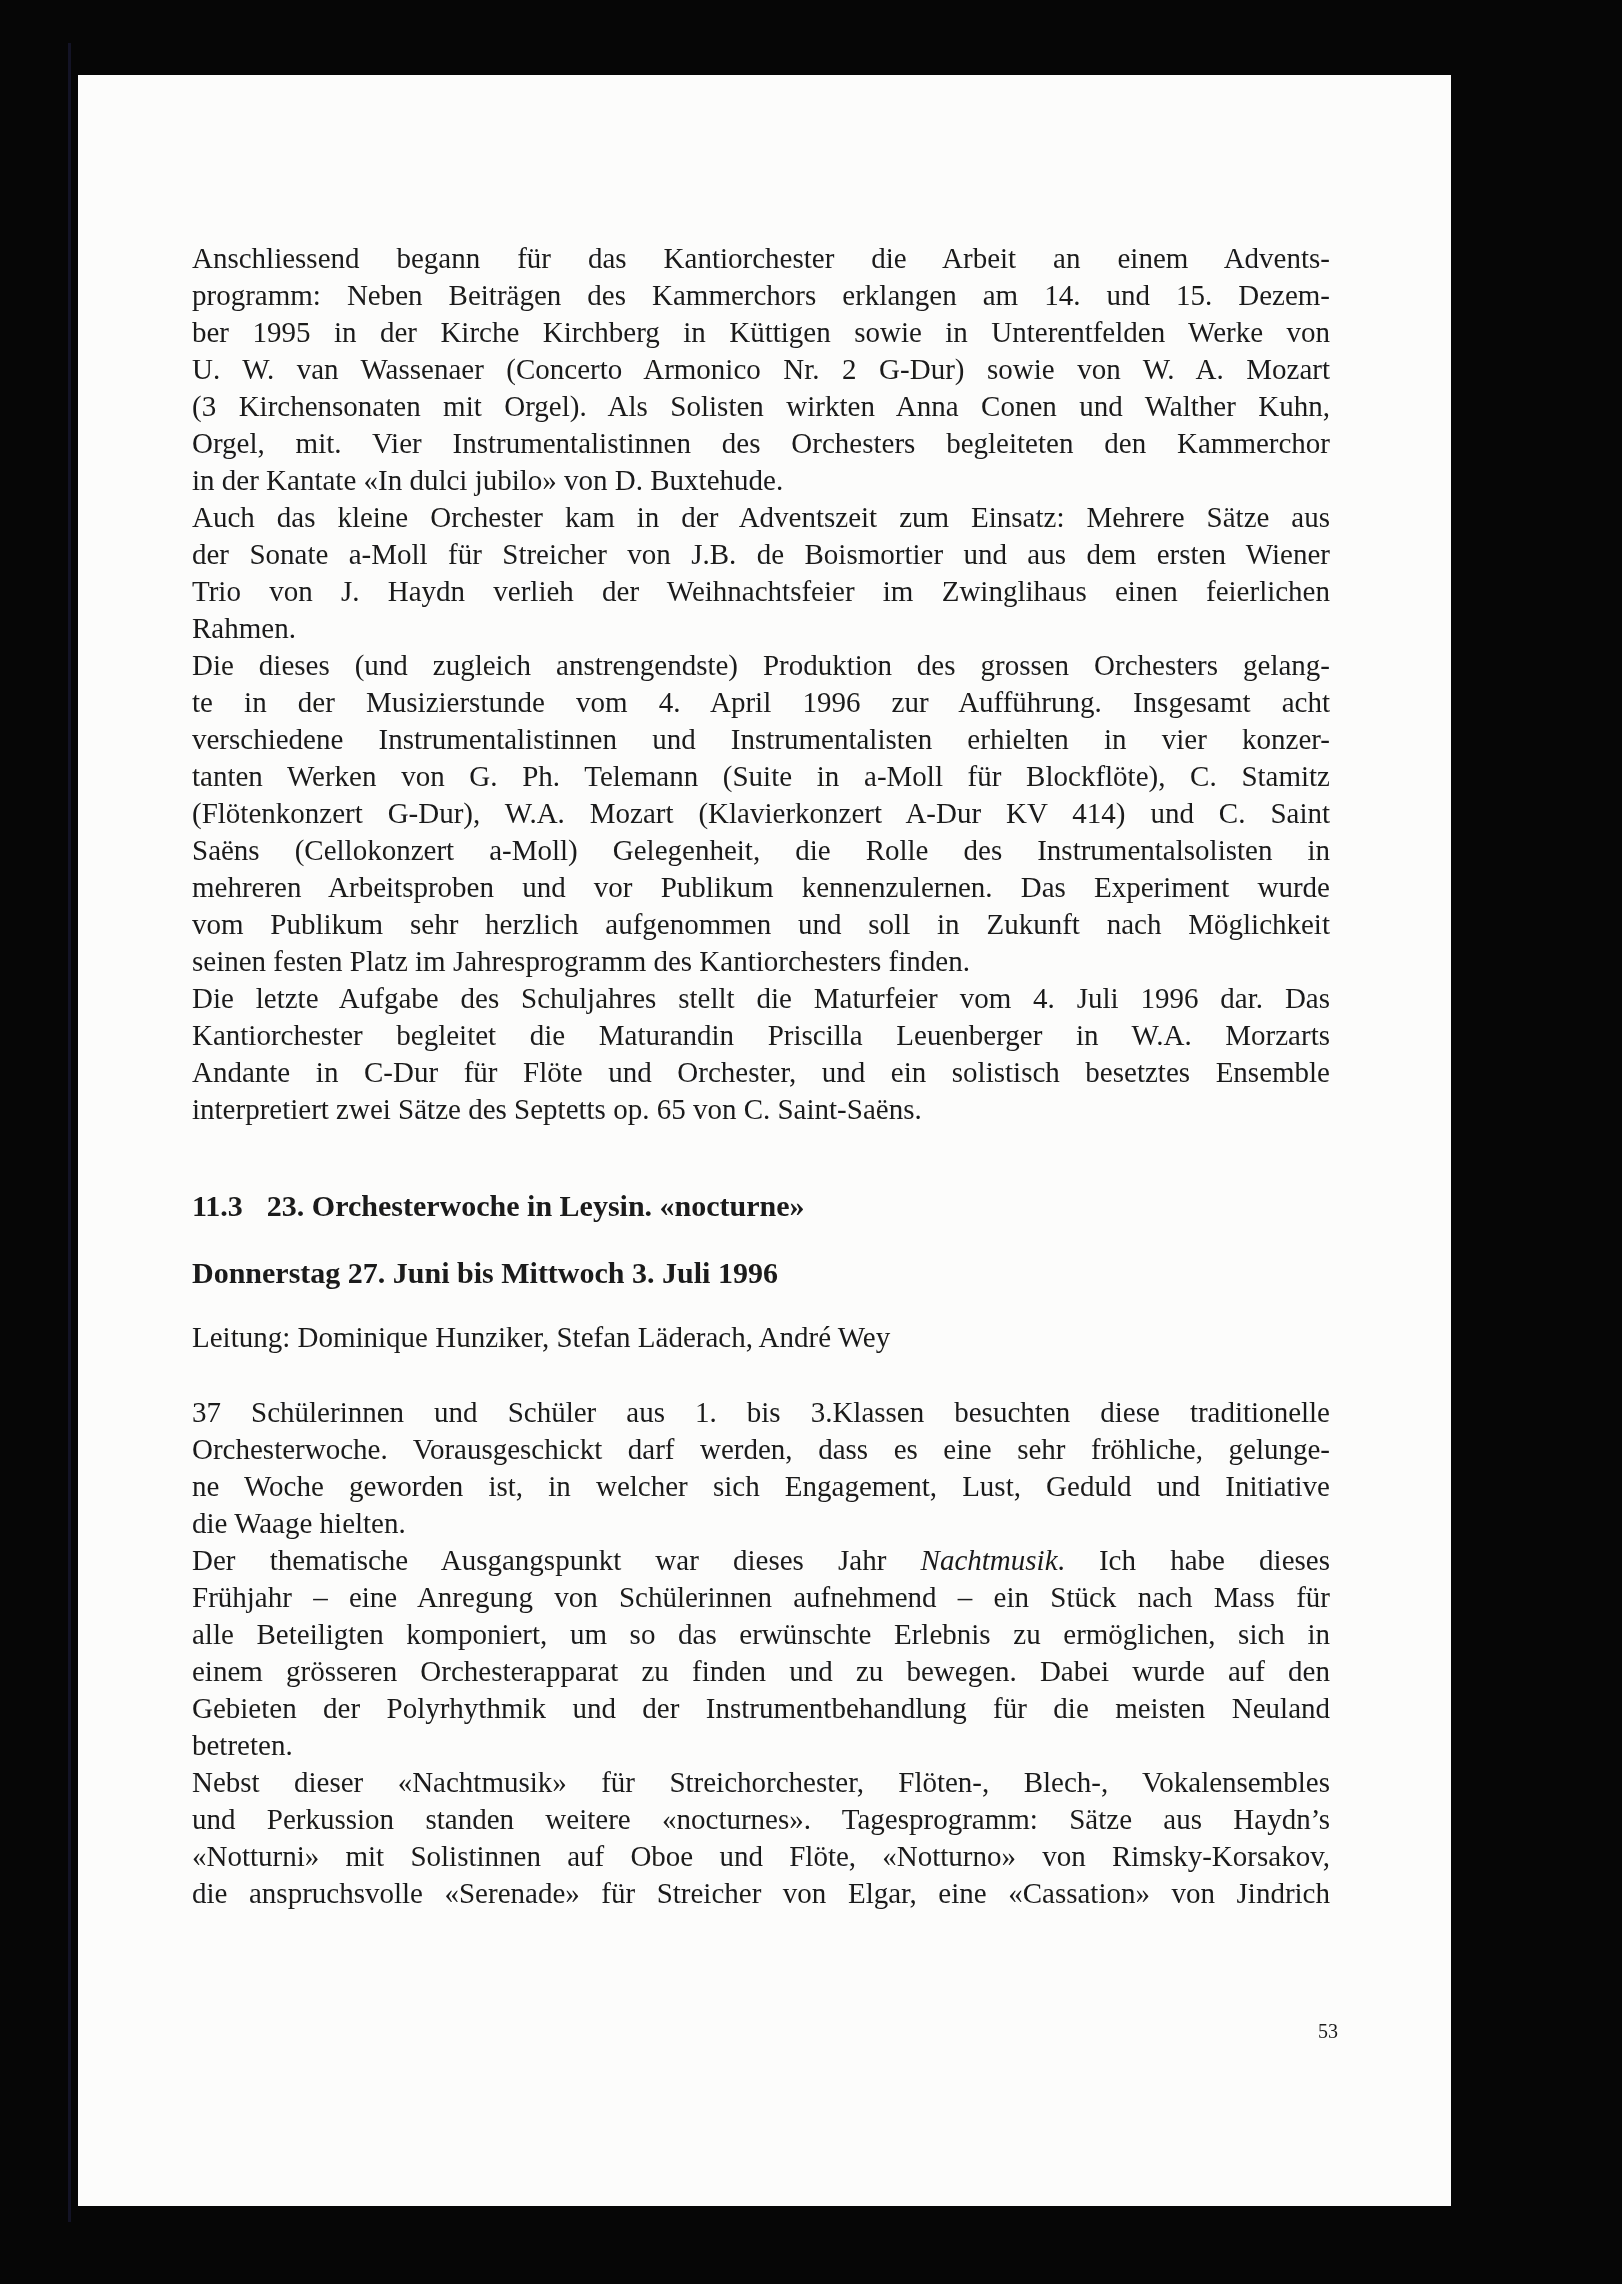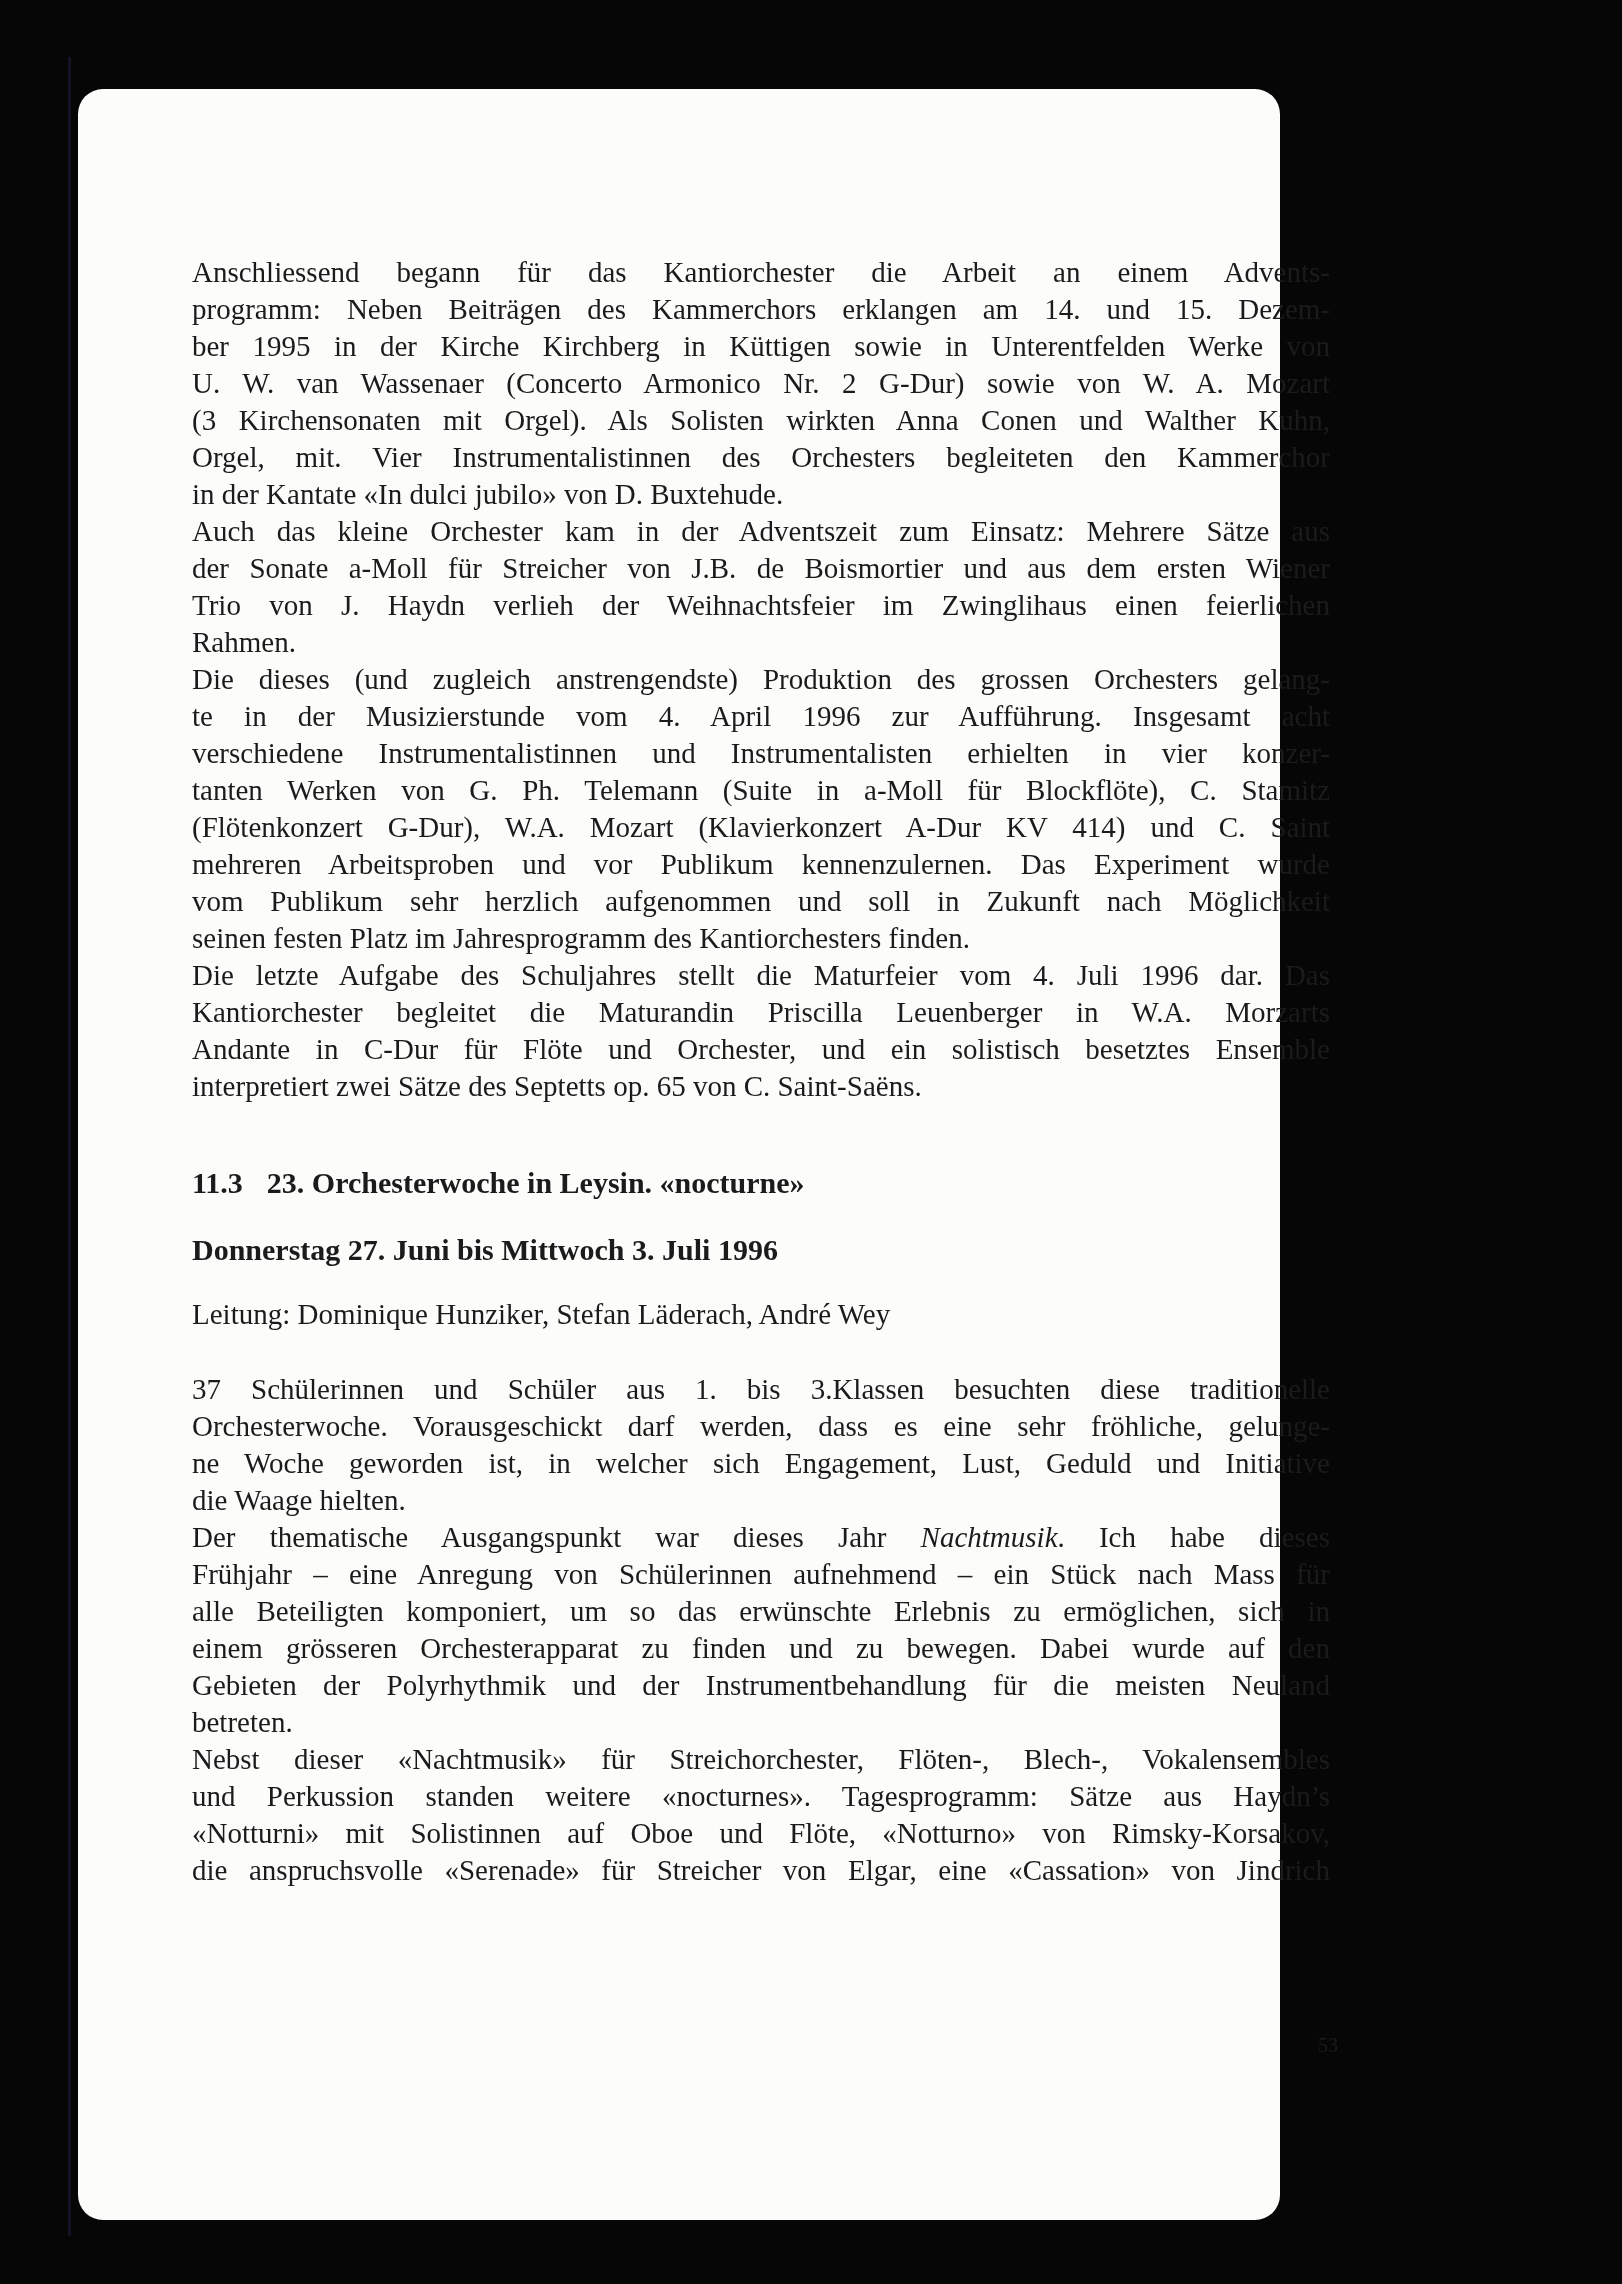--- a/index.html
+++ b/index.html
@@ -6,25 +6,24 @@
     margin: 0;
     padding: 0;
     width: 1623px;
     height: 2284px;
     background: #060606;
     overflow: hidden;
   }
   .page {
     position: absolute;
     left: 78px;
-    top: 89px;
-    width: 1202px;
+    top: 75px;
+    width: 1373px;
     height: 2131px;
     background: #fcfcfb;
-    border-radius: 25px;
   }
   .page::before {          
     content: "";
     position: absolute;
     left: -9.7px;
     top: -32px;
     bottom: -16px;
     width: 2.4px;
     background: #131325;
   }
@@ -96,20 +95,21 @@
         <div class="line" data-name="text-line">der Sonate a-Moll für Streicher von J.B. de Boismortier und aus dem ersten Wiener</div>
         <div class="line" data-name="text-line">Trio von J. Haydn verlieh der Weihnachtsfeier im Zwinglihaus einen feierlichen</div>
         <div class="line last" data-name="text-line">Rahmen.</div>
       </div>
       <div class="sec paragraph" data-name="paragraph-dritte-produktion">
         <div class="line" data-name="text-line">Die dieses (und zugleich anstrengendste) Produktion des grossen Orchesters gelang-</div>
         <div class="line" data-name="text-line">te in der Musizierstunde vom 4. April 1996 zur Aufführung. Insgesamt acht</div>
         <div class="line" data-name="text-line">verschiedene Instrumentalistinnen und Instrumentalisten erhielten in vier konzer-</div>
         <div class="line" data-name="text-line">tanten Werken von G. Ph. Telemann (Suite in a-Moll für Blockflöte), C. Stamitz</div>
         <div class="line" data-name="text-line">(Flötenkonzert G-Dur), W.A. Mozart (Klavierkonzert A-Dur KV 414) und C. Saint</div>
+        <div class="line" data-name="text-line">Saëns (Cellokonzert a-Moll) Gelegenheit, die Rolle des Instrumentalsolisten in</div>
         <div class="line" data-name="text-line">mehreren Arbeitsproben und vor Publikum kennenzulernen. Das Experiment wurde</div>
         <div class="line" data-name="text-line">vom Publikum sehr herzlich aufgenommen und soll in Zukunft nach Möglichkeit</div>
         <div class="line last" data-name="text-line">seinen festen Platz im Jahresprogramm des Kantiorchesters finden.</div>
       </div>
       <div class="sec paragraph" data-name="paragraph-maturfeier">
         <div class="line" data-name="text-line">Die letzte Aufgabe des Schuljahres stellt die Maturfeier vom 4. Juli 1996 dar. Das</div>
         <div class="line" data-name="text-line">Kantiorchester begleitet die Maturandin Priscilla Leuenberger in W.A. Morzarts</div>
         <div class="line" data-name="text-line">Andante in C-Dur für Flöte und Orchester, und ein solistisch besetztes Ensemble</div>
         <div class="line last" data-name="text-line">interpretiert zwei Sätze des Septetts op. 65 von C. Saint-Saëns.</div>
       </div>

